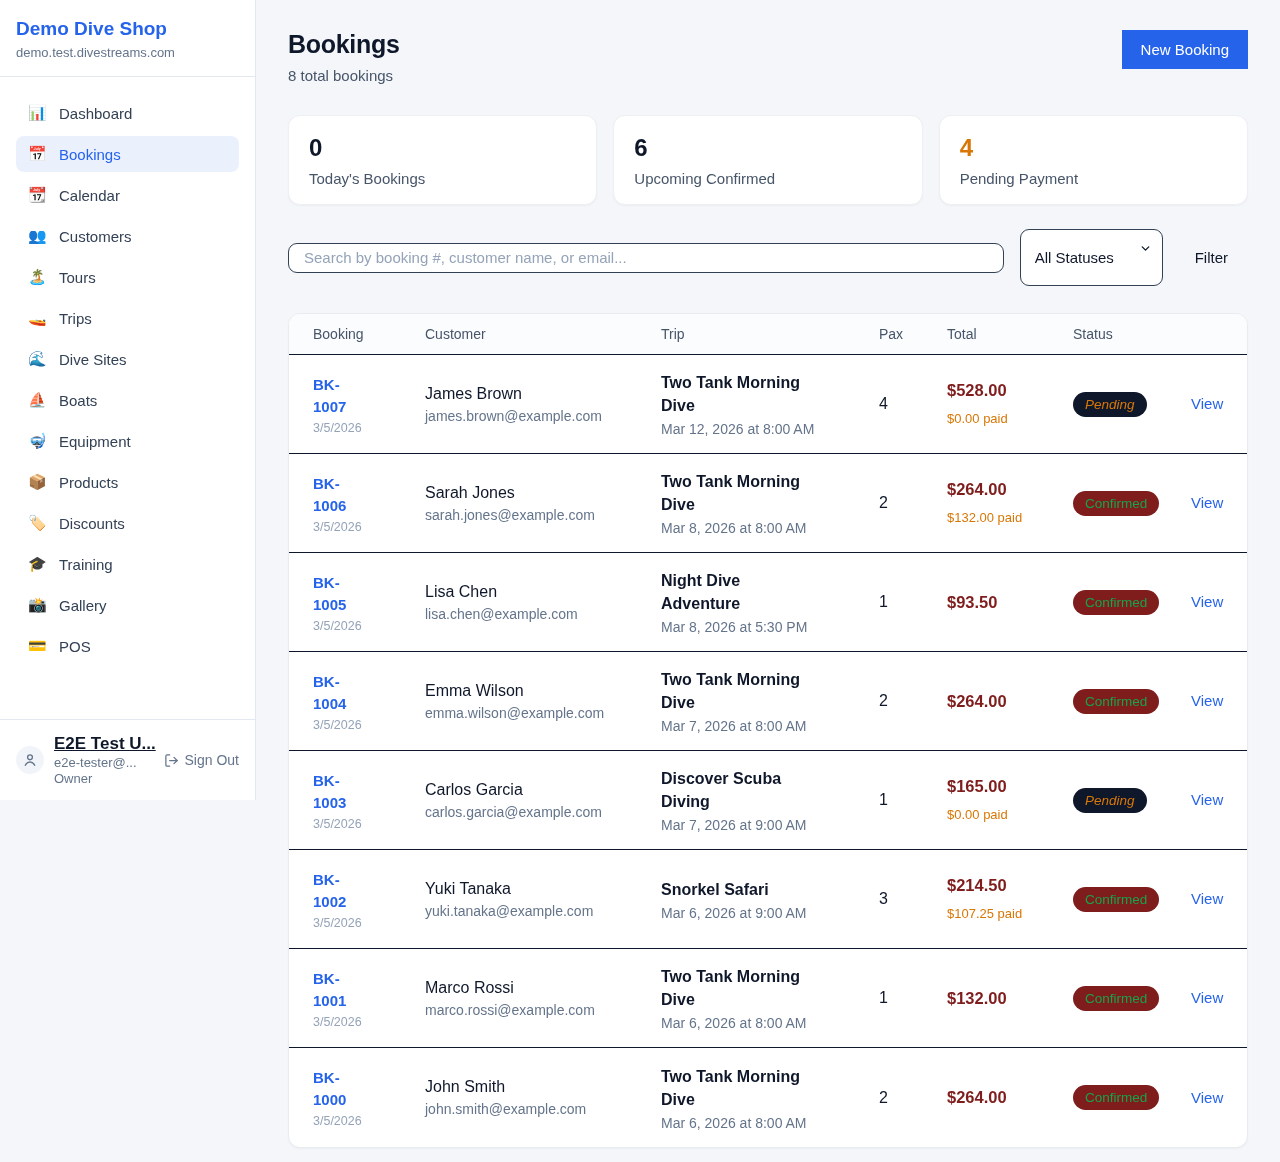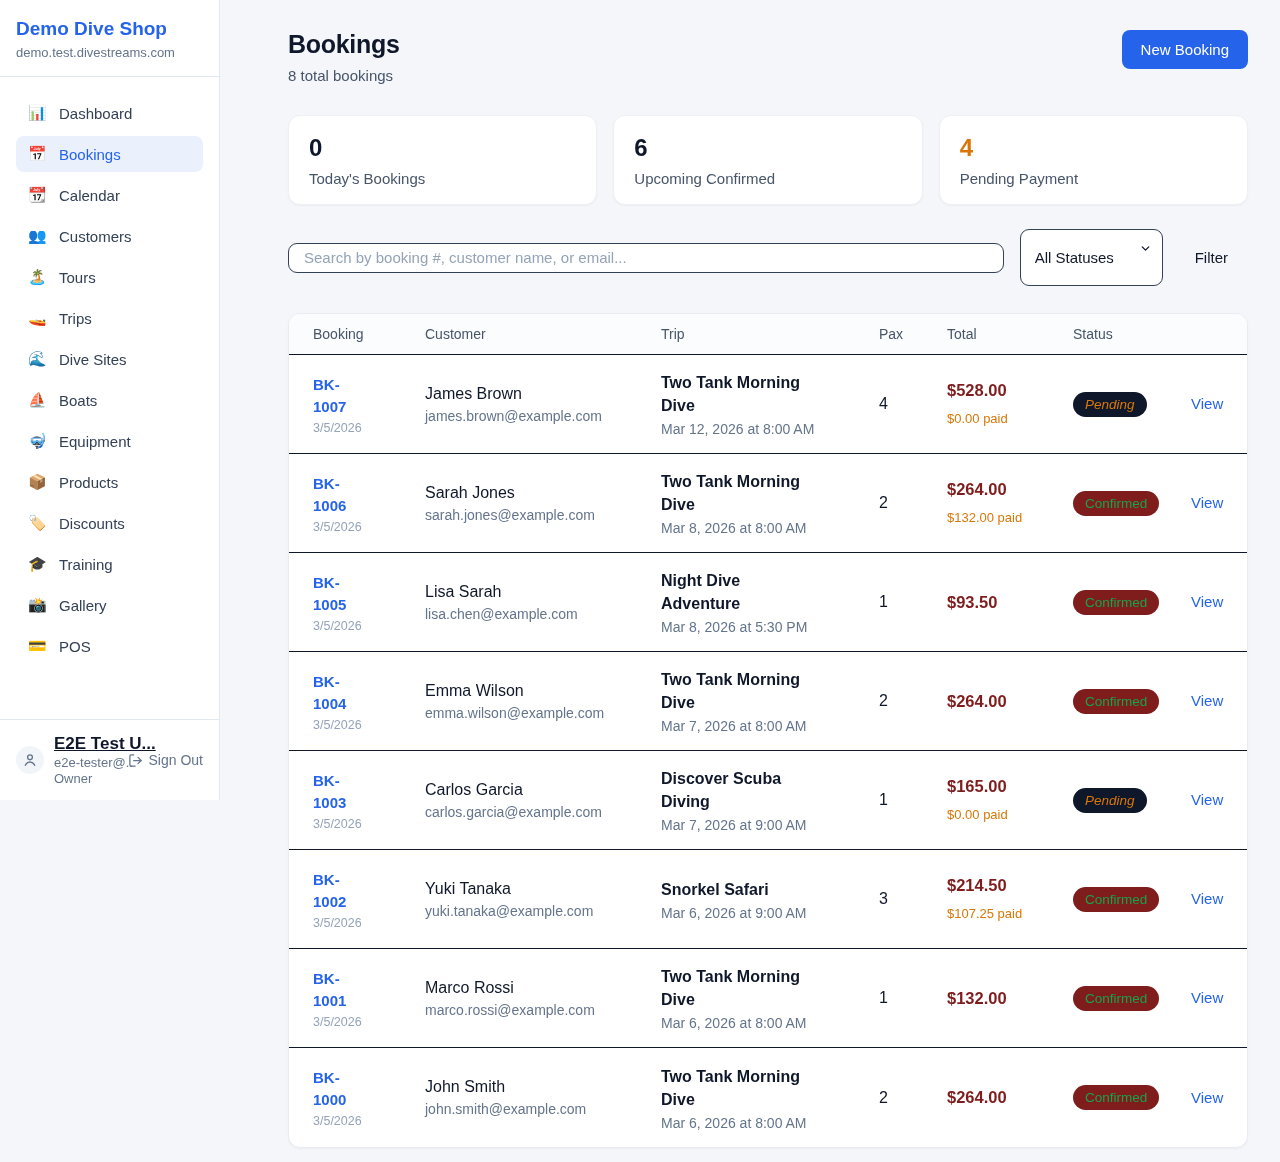--- a/index.html
+++ b/index.html
@@ -8,21 +8,21 @@
     background:#f4f6f9;
     font-family:"Liberation Sans", sans-serif;
     color:#0f172a;
     position:relative;
   }
   a { text-decoration:none; cursor:pointer; }
 
   
   .sidebar {
     position:absolute; left:0; top:0;
-    width:220px; height:800px;
+    width:256px; height:800px;
     background:#ffffff;
     border-right:1px solid #e2e8f0;
     display:flex; flex-direction:column;
   }
   .sidebar-header { padding:18px 16px 16px; border-bottom:1px solid #e2e8f0; }
   .brand { font-size:19px; font-weight:bold; color:#2563eb; }
   .subdomain { font-size:13px; color:#64748b; margin-top:5px; }
   .nav { padding:18px 16px 0; flex:1; overflow:hidden; }
   .nav-item {
     display:flex; align-items:center; gap:13px;
@@ -52,21 +52,21 @@
   }
 
   
   .main { margin-left:256px; padding:30px 32px 34px; }
   .page-header { display:flex; align-items:flex-start; justify-content:space-between; }
   .page-title { font-size:25px; font-weight:bold; color:#0f172a; letter-spacing:-0.3px; }
   .page-subtitle { font-size:15px; color:#475569; margin-top:8px; }
   .primary-btn {
     background:#2563eb; color:#fff; border:none; cursor:pointer;
     font-size:15px; font-family:inherit;
-    padding:11px 19px; border-radius:8px;
+    padding:11px 19px; border-radius:0;
   }
 
   .stats-row { display:flex; gap:16px; margin-top:31px; }
   .stat-card {
     flex:1; background:#fff; border:1px solid #edf0f4; border-radius:12px;
     padding:17px 20px; box-shadow:0 1px 2px rgba(16,24,40,0.04);
   }
   .stat-value { font-size:24px; font-weight:bold; line-height:30px; }
   .stat-value.accent-warn { color:#d97706; }
   .stat-label { font-size:15px; color:#475569; margin-top:7px; }
@@ -333,21 +333,21 @@
       <a class="view-link">View</a>
     </div>
   </div>
 
   <div class="trow grid-cols">
     <div class="cell c-booking">
       <a class="bk-id">BK-1005</a>
       <div class="bk-date">3/5/2026</div>
     </div>
     <div class="cell c-customer">
-      <div class="cust-name">Lisa Sarah</div>
+      <div class="cust-name">Lisa Chen</div>
       <div class="cust-email">lisa.chen@example.com</div>
     </div>
     <div class="cell c-trip">
       <div class="trip-title">Night Dive Adventure</div>
       <div class="trip-time">Mar 8, 2026 at 5:30 PM</div>
     </div>
     <div class="cell c-pax">1</div>
     <div class="cell c-total">
       <div class="amount">$93.50</div>
 

